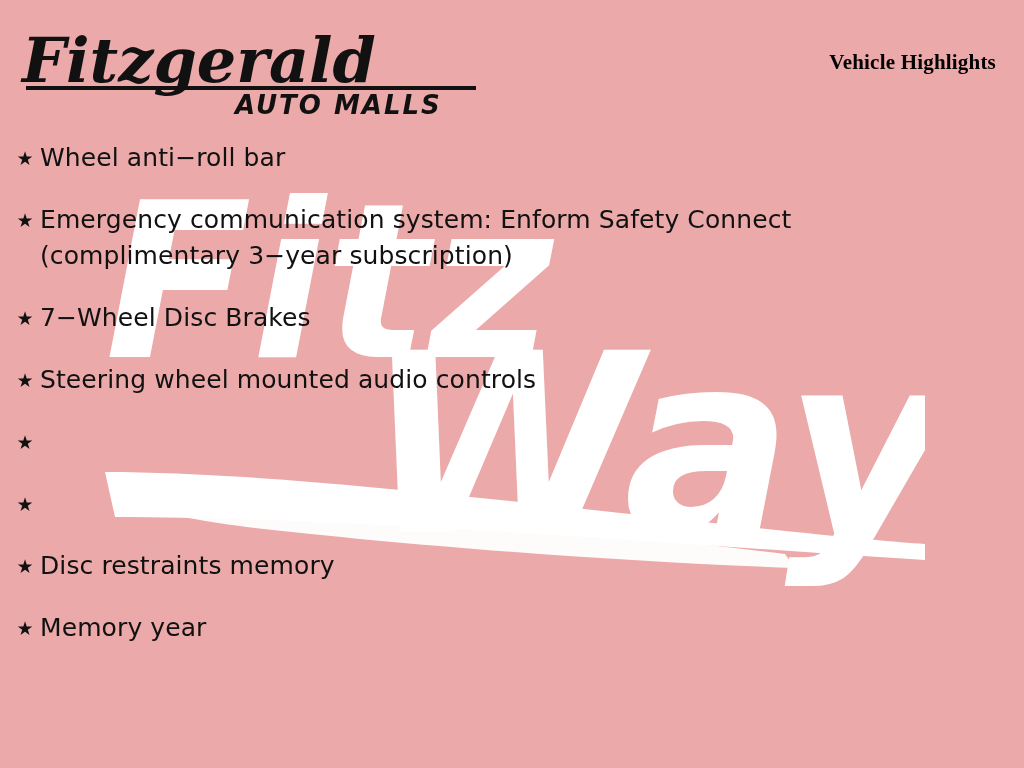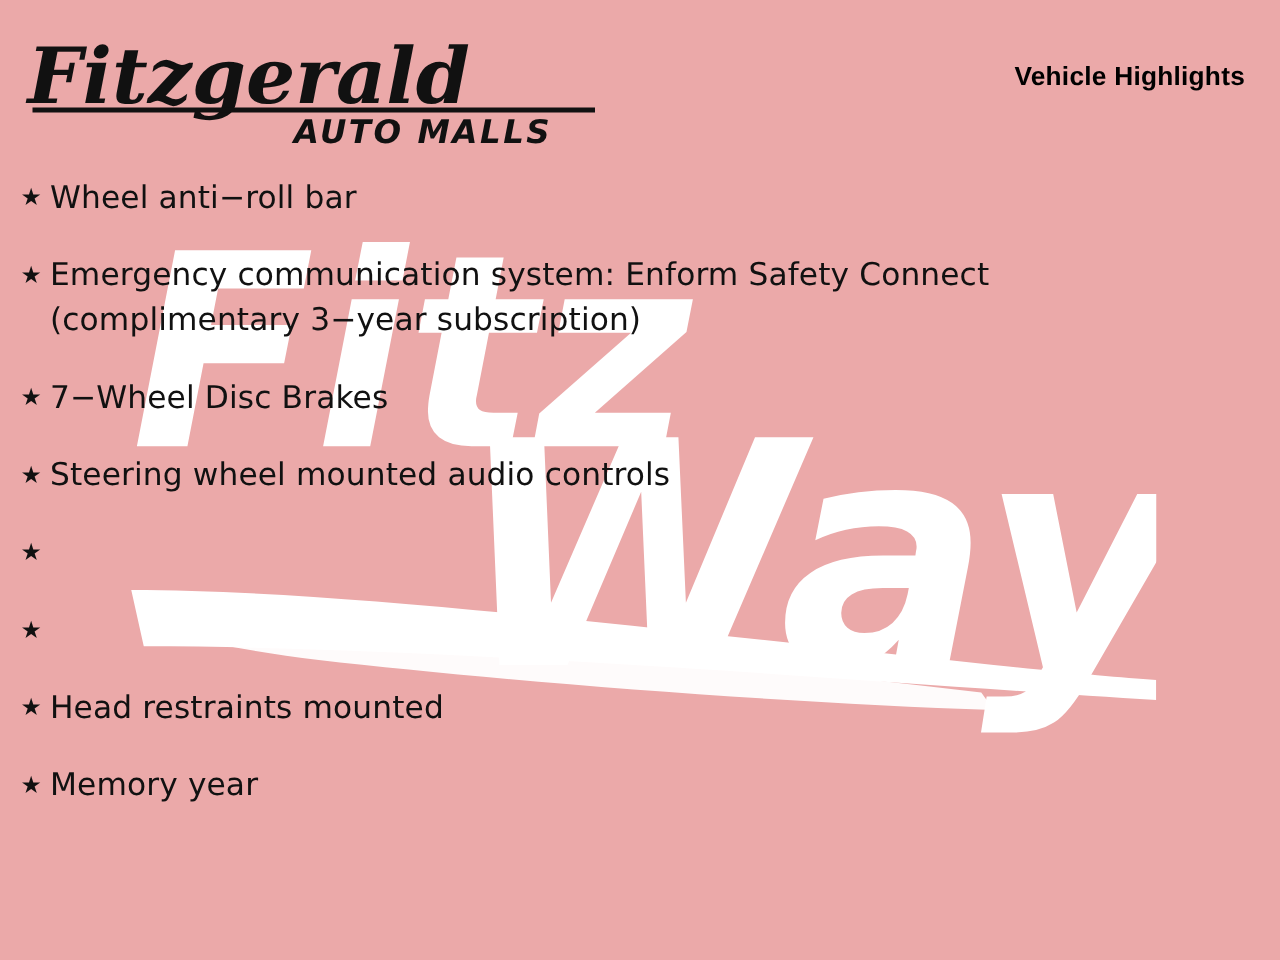--- a/index.html
+++ b/index.html
@@ -39,21 +39,21 @@
     top: 26px;
     width: 460px;
     height: 90px;
     z-index: 3;
     text-align: center;
   }
   #highlights-title {
     position: absolute;
     right: 28px;
     top: 50px;
-    font-family: Liberation Sans, sans-serif;
+    font-family: Liberation Serif, serif;
     font-weight: bold;
     font-size: 21px;
     color: #000000;
     letter-spacing: 0.2px;
     z-index: 3;
   }
 
   
   #feature-list {
     position: absolute;
@@ -134,21 +134,21 @@
       <span class="feature-text">Steering wheel mounted audio controls</span>
     </li>
     <li class="feature-item">
       <span class="bullet-star">★</span>
     </li>
     <li class="feature-item">
       <span class="bullet-star">★</span>
     </li>
     <li class="feature-item">
       <span class="bullet-star">★</span>
-      <span class="feature-text">Head restraints mounted</span>
+      <span class="feature-text">Disc restraints memory</span>
     </li>
     <li class="feature-item">
       <span class="bullet-star">★</span>
       <span class="feature-text">Memory year</span>
     </li>
   </ul>
 
 </div>
 
 </body></html>

